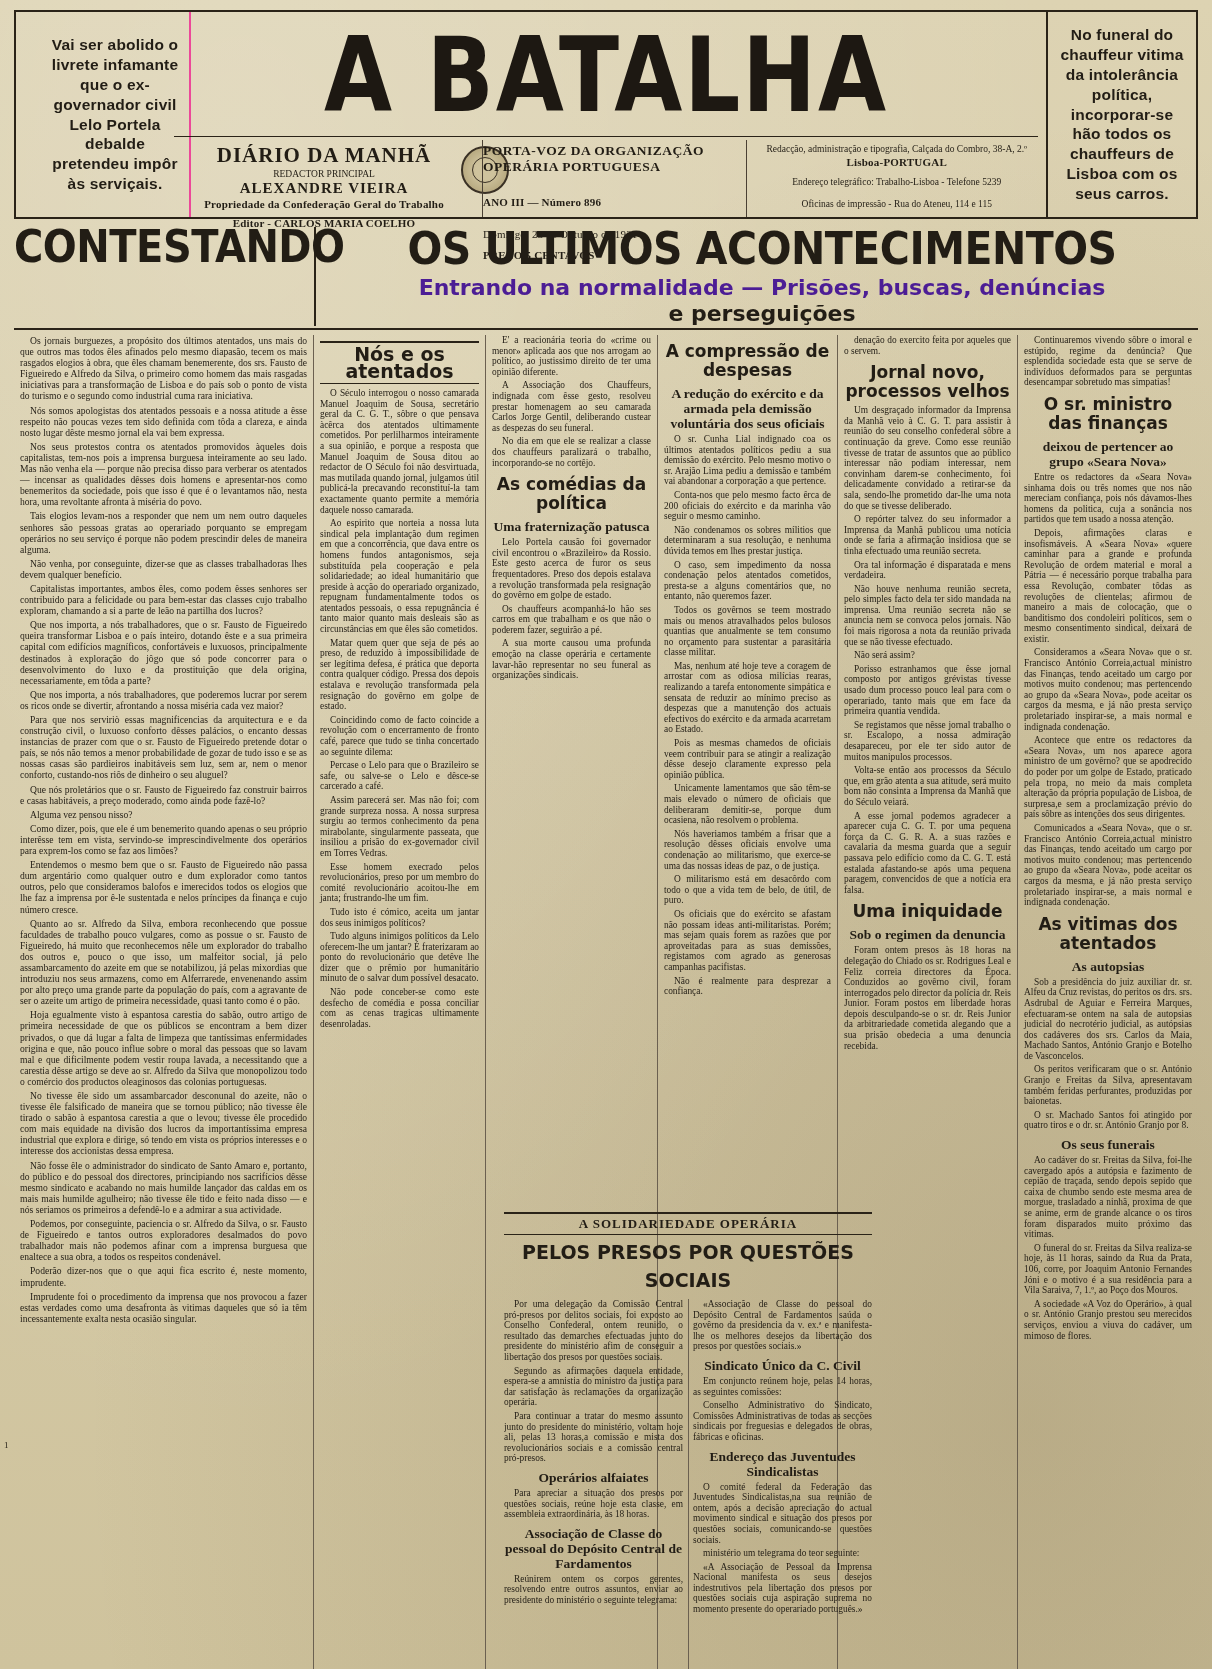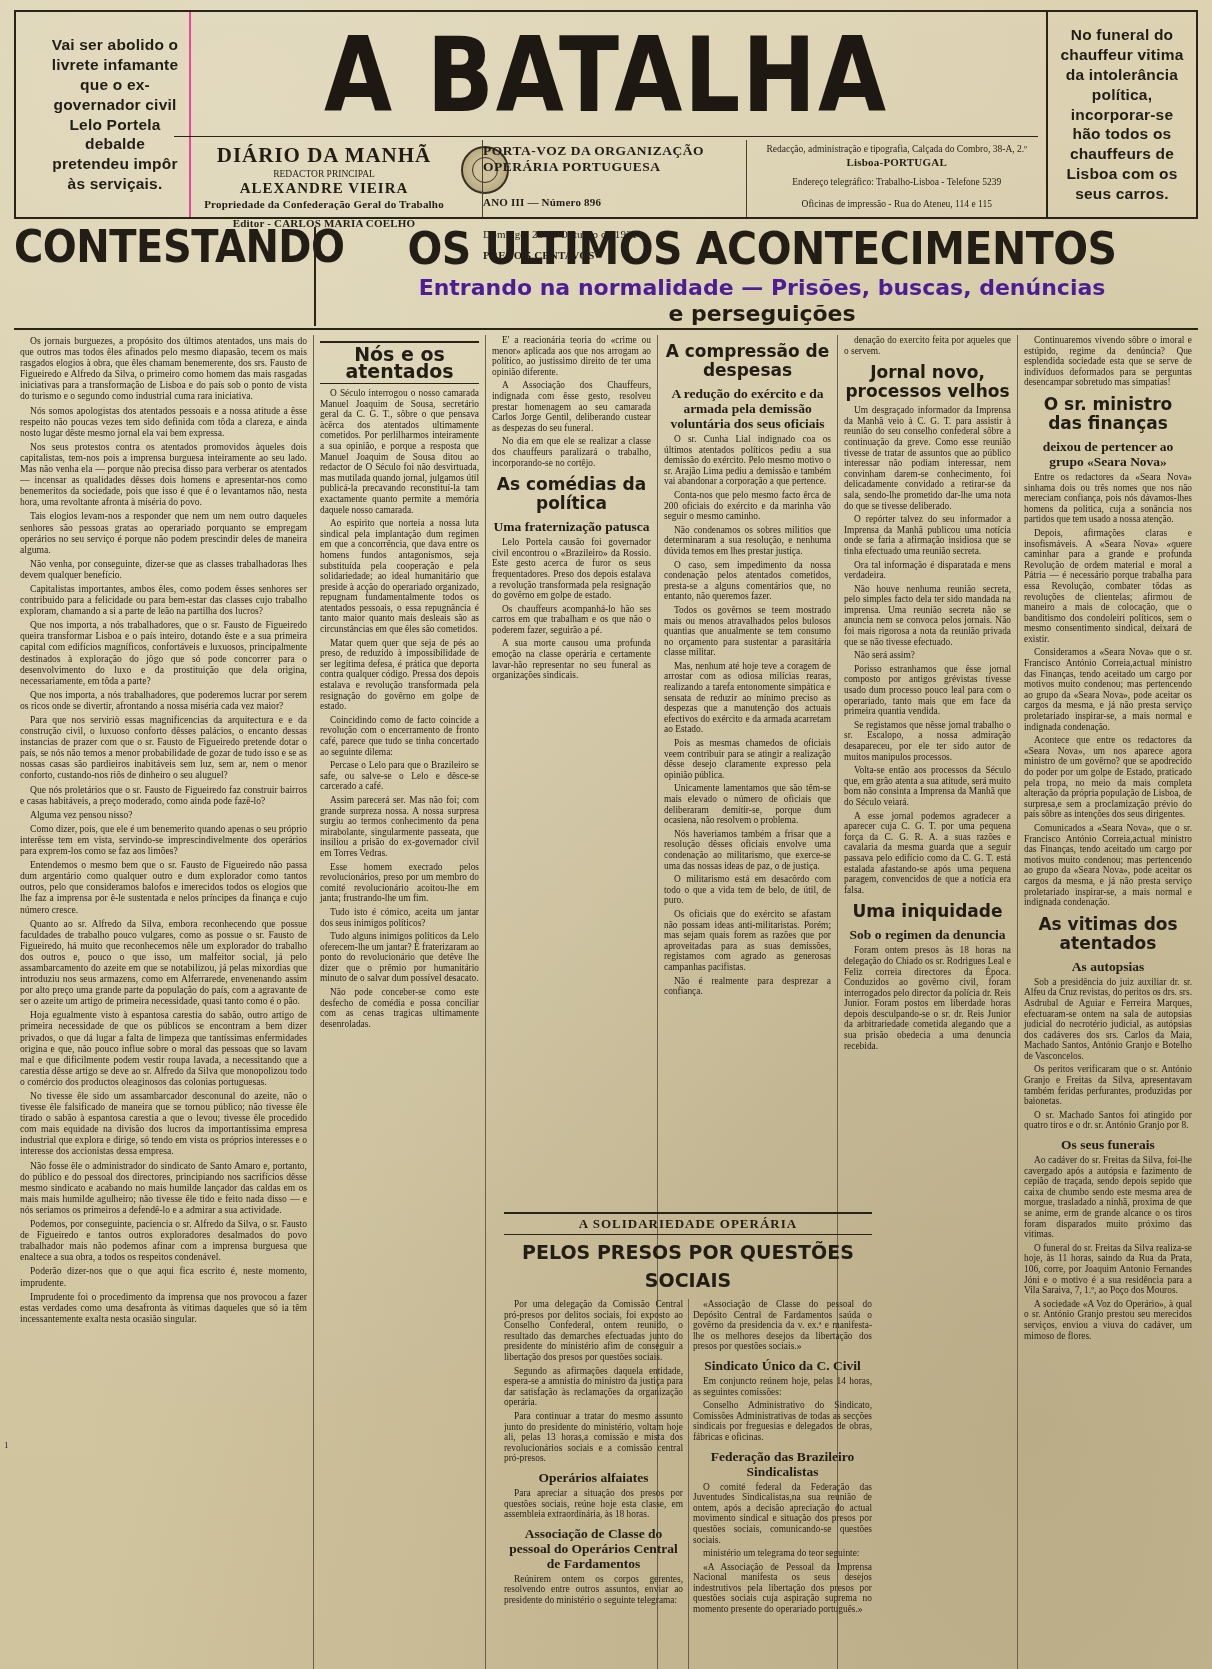--- a/index.html
+++ b/index.html
@@ -300,27 +300,27 @@
     <div class="solid-band">
       <div class="k">A SOLIDARIEDADE OPERÁRIA</div>
     </div>
     <div class="solid-title">PELOS PRESOS POR QUESTÕES SOCIAIS</div>
     <div class="two" id="solidbody" style="height:390px;overflow:hidden">
         <p>Por uma delegação da Comissão Central pró-presos por delitos sociais, foi exposto ao Conselho Confederal, ontem reunido, o resultado das demarches efectuadas junto do presidente do ministério afim de conseguir a libertação dos presos por questões sociais.</p>
         <p>Segundo as afirmações daquela entidade, espera-se a amnistia do ministro da justiça para dar satisfação às reclamações da organização operária.</p>
         <p>Para continuar a tratar do mesmo assunto junto do presidente do ministério, voltam hoje ali, pelas 13 horas,a comissão e mista dos revolucionários sociais e a comissão central pró-presos.</p>
         <h3 class="sub">Operários alfaiates</h3>
         <p>Para apreciar a situação dos presos por questões sociais, reúne hoje esta classe, em assembleia extraordinária, às 18 horas.</p>
-        <h3 class="sub">Associação de Classe do pessoal do Operários Central de Fardamentos</h3>
+        <h3 class="sub">Associação de Classe do pessoal do Depósito Central de Fardamentos</h3>
         <p>Reúnirem ontem os corpos gerentes, resolvendo entre outros assuntos, enviar ao presidente do ministério o seguinte telegrama:</p>
         <p>«Associação de Classe do pessoal do Depósito Central de Fardamentos saúda o govêrno da presidencia da v. ex.ª e manifesta-lhe os melhores desejos da libertação dos presos por questões sociais.»</p>
         <h3 class="sub">Sindicato Único da C. Civil</h3>
         <p>Em conjuncto reúnem hoje, pelas 14 horas, as seguintes comissões:</p>
         <p>Conselho Administrativo do Sindicato, Comissões Administrativas de todas as secções sindicais por freguesias e delegados de obras, fábricas e oficinas.</p>
-        <h3 class="sub">Federação das Brazileiro Sindicalistas</h3>
+        <h3 class="sub">Endereço das Juventudes Sindicalistas</h3>
         <p>O comité federal da Federação das Juventudes Sindicalistas,na sua reunião de ontem, após a decisão apreciação do actual movimento sindical e situação dos presos por questões sociais, comunicando-se questões sociais.</p>
         <p>ministério um telegrama do teor seguinte:</p>
         <p>«A Associação de Pessoal da Imprensa Nacional manifesta os seus desejos indestrutivos pela libertação dos presos por questões sociais cuja aspiração suprema no momento presente do operariado português.»</p>
       </div>
   </div>
 
   <div class="page-num">1</div>
 </div>
 
 </body></html>

